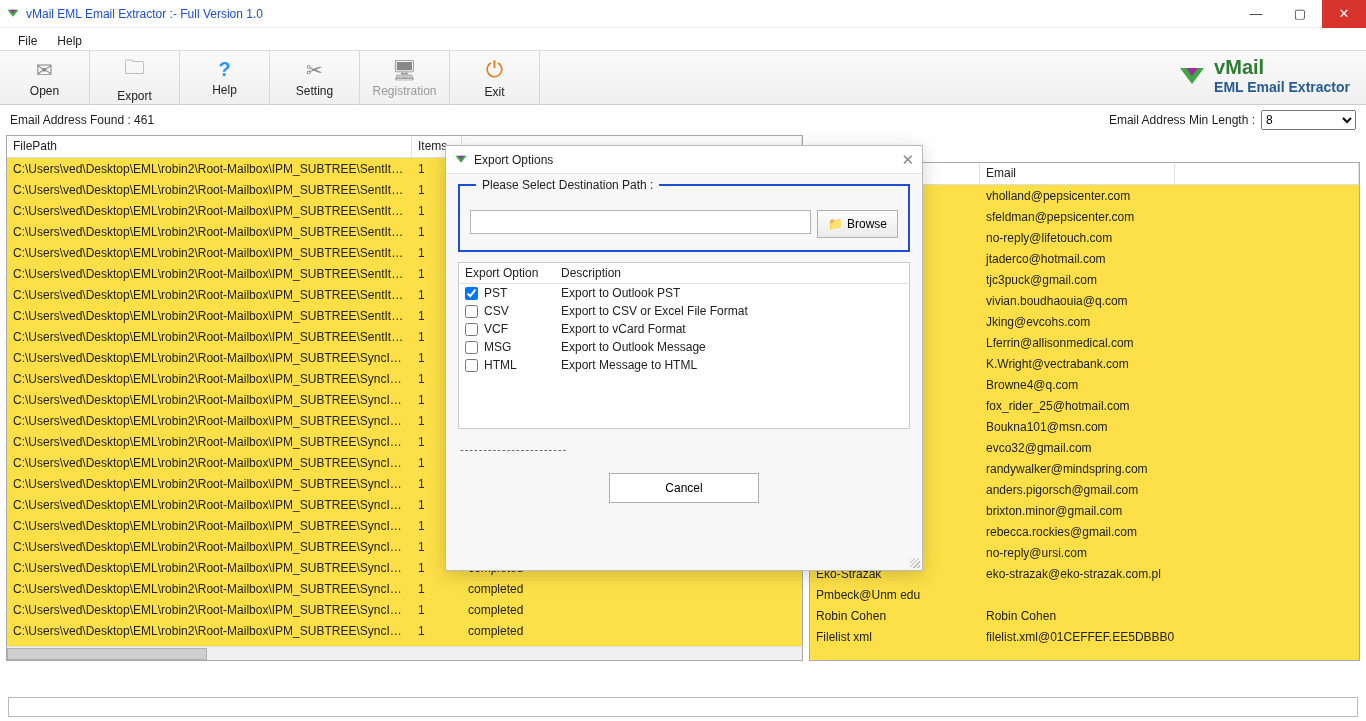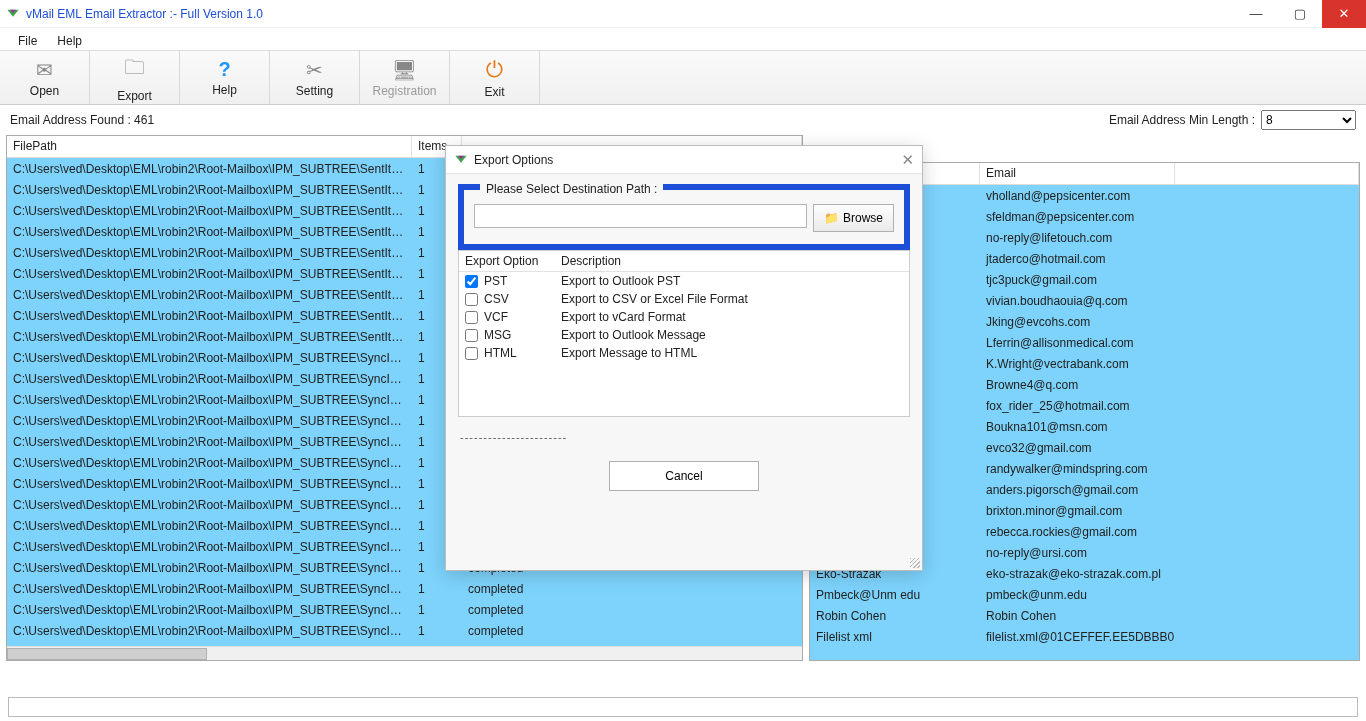--- a/index.html
+++ b/index.html
@@ -26,40 +26,40 @@
 .brand .btxt { text-align: left; }
 .brand .bline1 { font-size: 20px; font-weight: bold; color: #2e7d32; }
 .brand .bline2 { font-size: 14px; font-weight: bold; color: #265a99; }
 .brand-logo { width: 28px; height: 28px; }
 
 .statusrow { height: 30px; display: flex; align-items: center; padding: 0 10px; font-size: 12px; }
 .statusrow .spacer { flex: 1; }
 .statusrow select { width: 95px; height: 20px; font-size: 12px; margin-left: 6px; }
 
 .tables { display: flex; gap: 6px; padding: 0 6px; height: 526px; }
-.tbl { border: 1px solid #aaa; background: #7dd3fc; overflow: hidden; position: relative; }
+.tbl { border: 1px solid #aaa; background: #fde047; overflow: hidden; position: relative; }
 .tbl.left { flex: 0 0 797px; }
 .tbl.right { flex: 1; margin-top: 27px; }
 .thdr { display: flex; background: #fff; border-bottom: 1px solid #ddd; height: 22px; }
 .th { padding: 3px 6px; font-size: 12px; border-right: 1px solid #e0e0e0; white-space: nowrap; overflow: hidden; }
 .tbody { overflow: hidden; }
 .tr { display: flex; height: 21px; align-items: center; }
 .td { padding: 1px 6px; font-size: 12px; white-space: nowrap; overflow: hidden; text-overflow: ellipsis; }
 .hscroll { position: absolute; bottom: 0; left: 0; right: 0; height: 14px; background: #f0f0f0; border-top: 1px solid #ddd; }
 .hscroll .thumb { position: absolute; left: 0; top: 1px; width: 200px; height: 12px; background: #cfcfcf; border: 1px solid #b0b0b0; }
 
 .bottombar { position: absolute; bottom: 0; left: 0; right: 0; height: 28px; padding: 4px 8px; }
 .bottombar .bx { width: 100%; height: 20px; border: 1px solid #bbb; background: #fff; }
 
 .modal { position: absolute; left: 445px; top: 145px; width: 478px; height: 426px; background: #f7f7f7; border: 1px solid #bcbcbc; box-shadow: 0 4px 18px rgba(0,0,0,.18); }
 .modal .mtitle { height: 28px; display: flex; align-items: center; padding: 0 8px; background: #fff; border-bottom: 1px solid #e3e3e3; font-size: 12px; }
 .modal .mtitle .logo2 { width: 14px; height: 14px; margin-right: 6px; }
 .modal .mclose { margin-left: auto; font-size: 15px; color: #888; }
 .modal .mbody { padding: 10px 12px; }
-.fs { border: 6px solid #1d4ed8; padding: 4px 10px 12px; position: relative; }
+.fs { border: 2px solid #1d4ed8; padding: 14px 10px 12px; position: relative; margin-bottom: 10px; }
 .fs-label { position: absolute; top: -8px; left: 16px; background: #f7f7f7; padding: 0 6px; font-size: 12px; }
 .pathrow { display: flex; gap: 6px; margin-top: 10px; }
 .pathrow input { flex: 1; height: 24px; border: 1px solid #b5b5b5; padding: 2px 4px; font-size: 12px; }
 .pathrow button { height: 28px; padding: 0 10px; border: 1px solid #b0b0b0; background: linear-gradient(#fdfdfd,#eaeaea); display: flex; align-items: center; gap: 4px; font-size: 12px; }
 .opttbl { border: 1px solid #ccc; background: #fff; }
 .opttbl .ohdr { display: flex; border-bottom: 1px solid #e2e2e2; }
 .opttbl .oh { padding: 3px 6px; font-size: 12px; }
 .opttbl .orow { display: flex; padding: 1px 6px; align-items: center; height: 18px; }
 .opttbl .oc1 { width: 96px; display: flex; align-items: center; gap: 6px; font-size: 12px; }
 .opttbl .oc2 { flex: 1; font-size: 12px; }
@@ -108,20 +108,30 @@
       <span>Setting</span>
     </div>
   <div class="tbtn disabled">
       <span class="ticon gray">🖥</span>
       <span>Registration</span>
     </div>
   <div class="tbtn">
       <span class="ticon power">⏻</span>
       <span>Exit</span>
     </div>
+  <div class="brand">
+    <svg class="brand-logo" viewBox="0 0 28 28">
+        <polygon points="2,6 14,22 26,6" fill="#3fa648"></polygon>
+        <polygon points="8,6 14,14 20,6" fill="#9b2fa0"></polygon>
+      </svg>
+    <div class="btxt">
+      <div class="bline1">vMail</div>
+      <div class="bline2">EML Email Extractor</div>
+    </div>
+  </div>
 </div>
 
 <div class="statusrow">
   <span>Email Address Found :</span>&nbsp;
   <span>461</span>
   <div class="spacer"></div>
   <span>Email Address Min Length :</span>
   <select><option>8</option></select>
 </div>
 
@@ -331,21 +341,20 @@
         <div class="tr">
           <div class="td" style="width:170px">No-Reply</div>
           <div class="td" style="flex:1">no-reply@ursi.com</div>
         </div>
         <div class="tr">
           <div class="td" style="width:170px">Eko-Strazak</div>
           <div class="td" style="flex:1">eko-strazak@eko-strazak.com.pl</div>
         </div>
         <div class="tr">
           <div class="td" style="width:170px">Pmbeck@Unm edu</div>
-          <div class="td" style="flex:1">pmbeck@unm.edu</div>
         </div>
         <div class="tr">
           <div class="td" style="width:170px">Robin Cohen</div>
           <div class="td" style="flex:1">Robin Cohen</div>
         </div>
         <div class="tr">
           <div class="td" style="width:170px">Filelist xml</div>
           <div class="td" style="flex:1">filelist.xml@01CEFFEF.EE5DBBB0</div>
         </div>
       </div>

